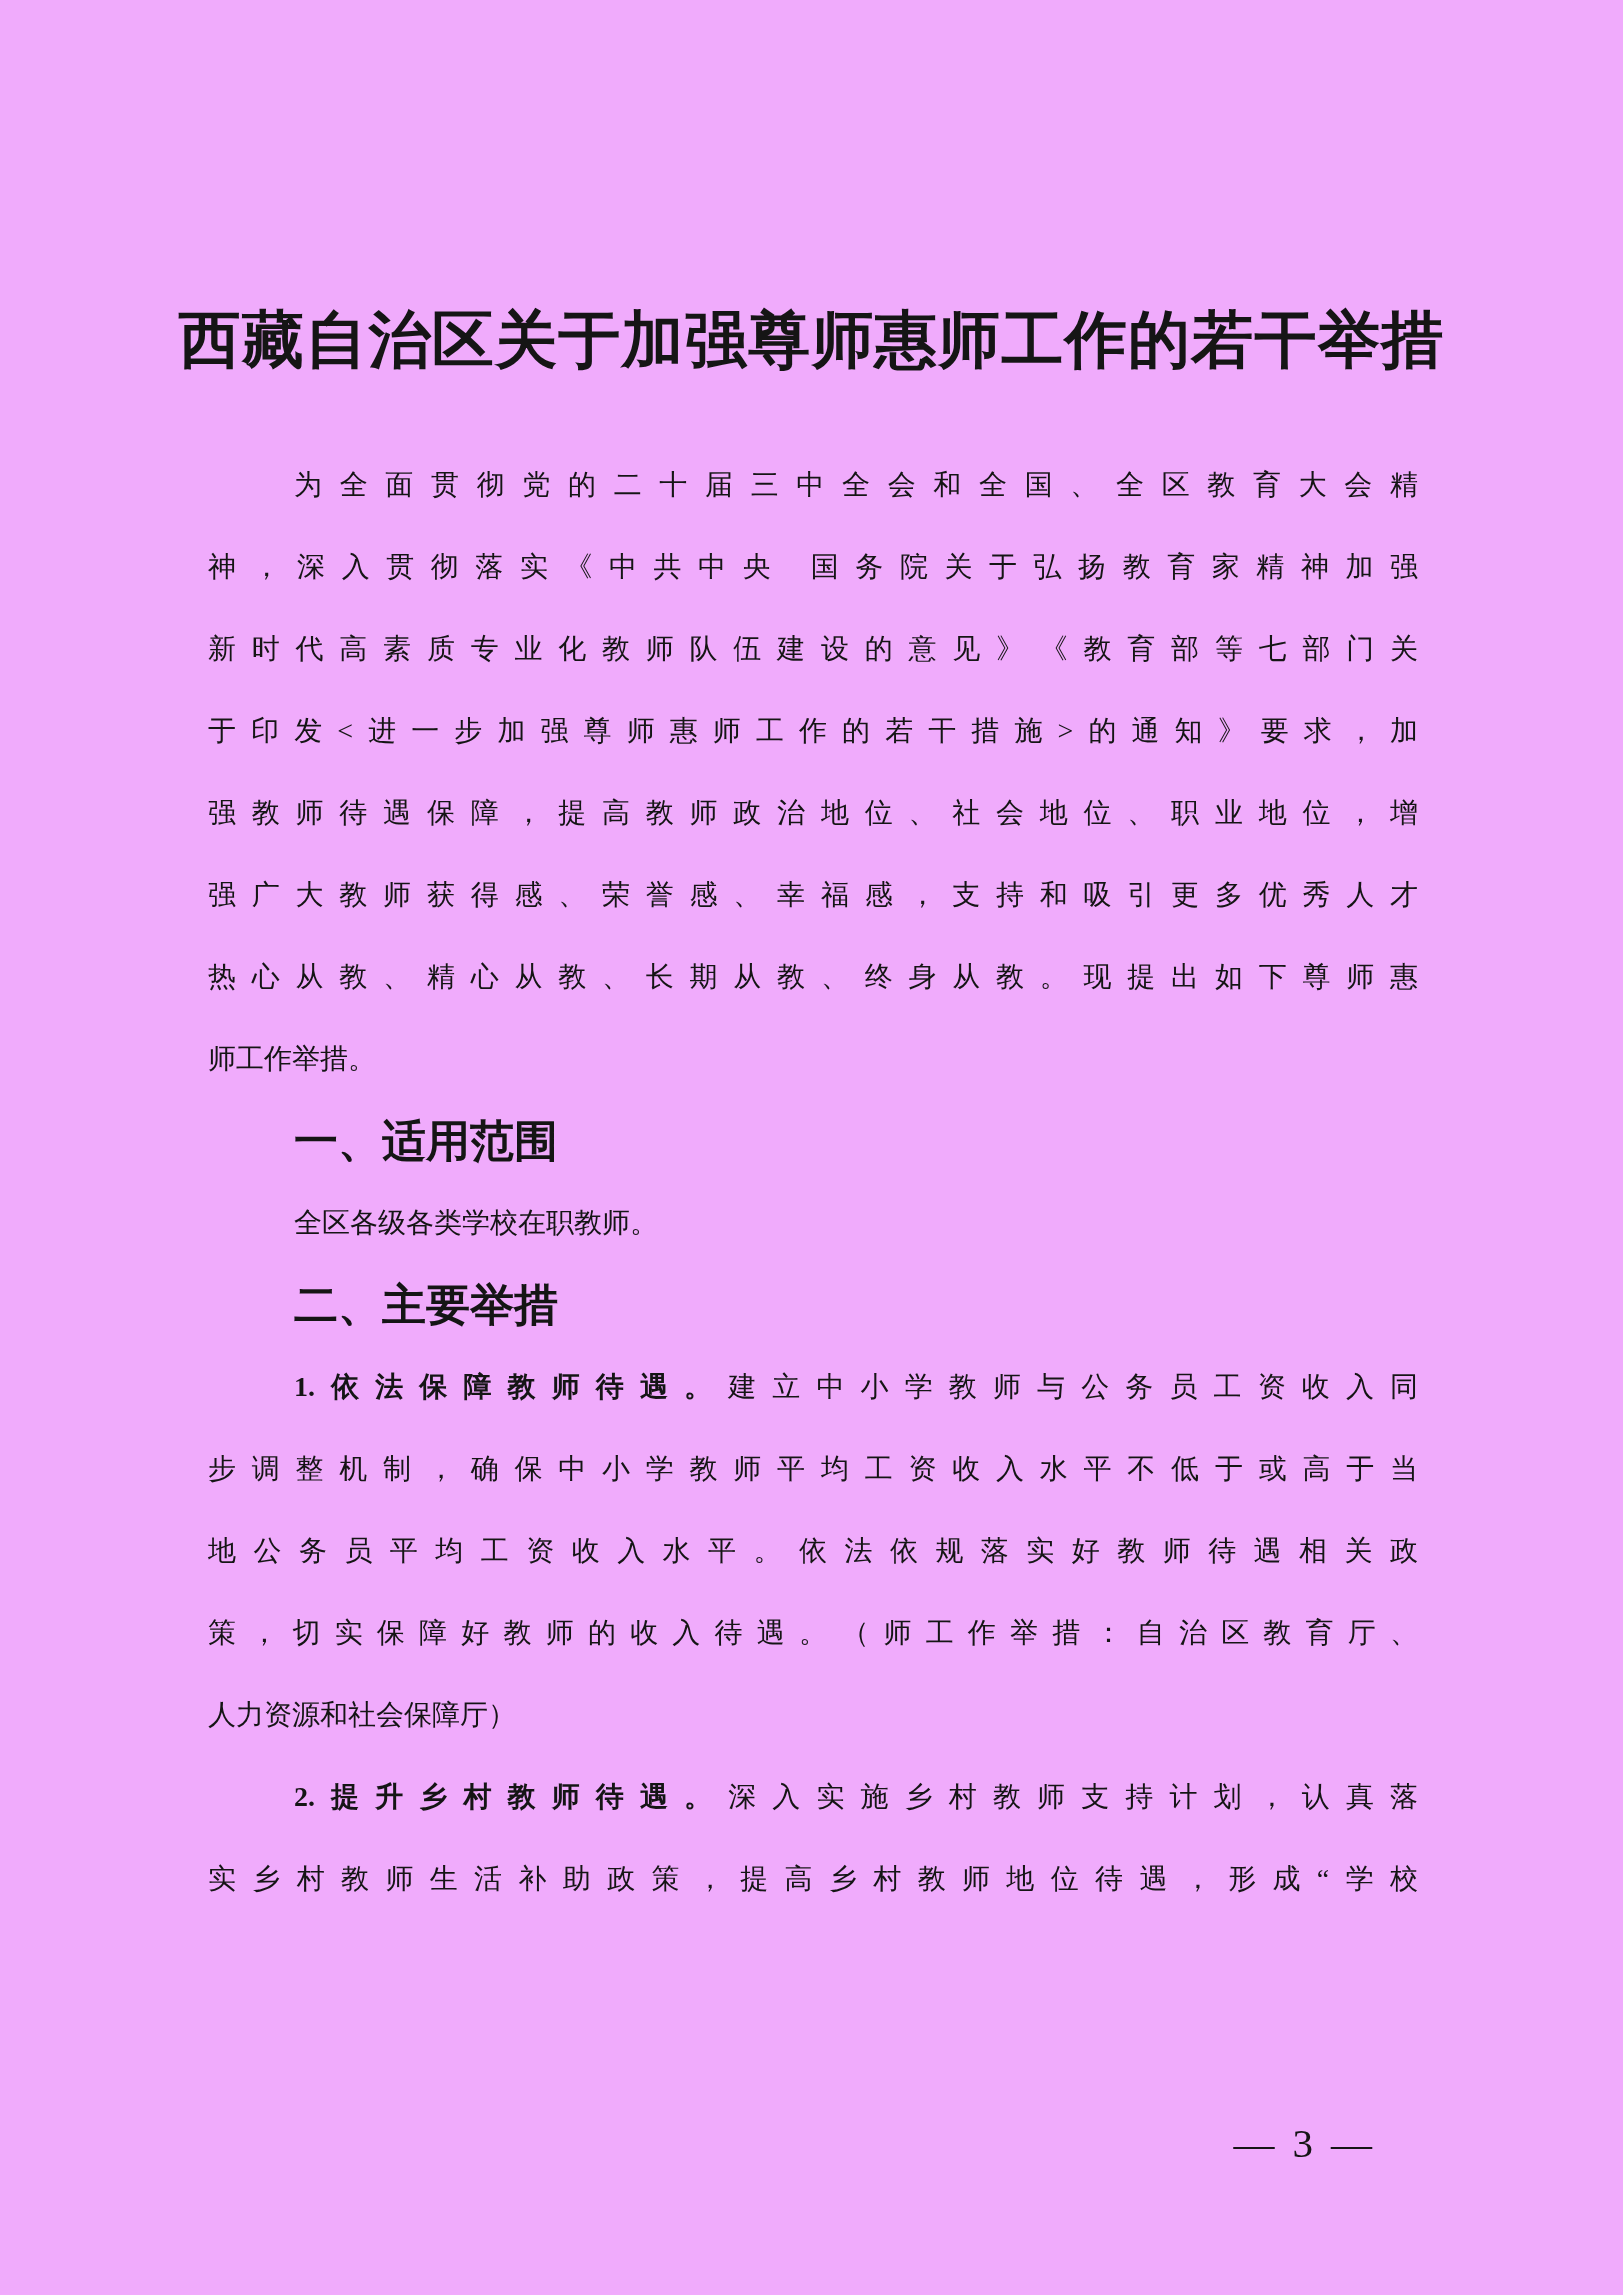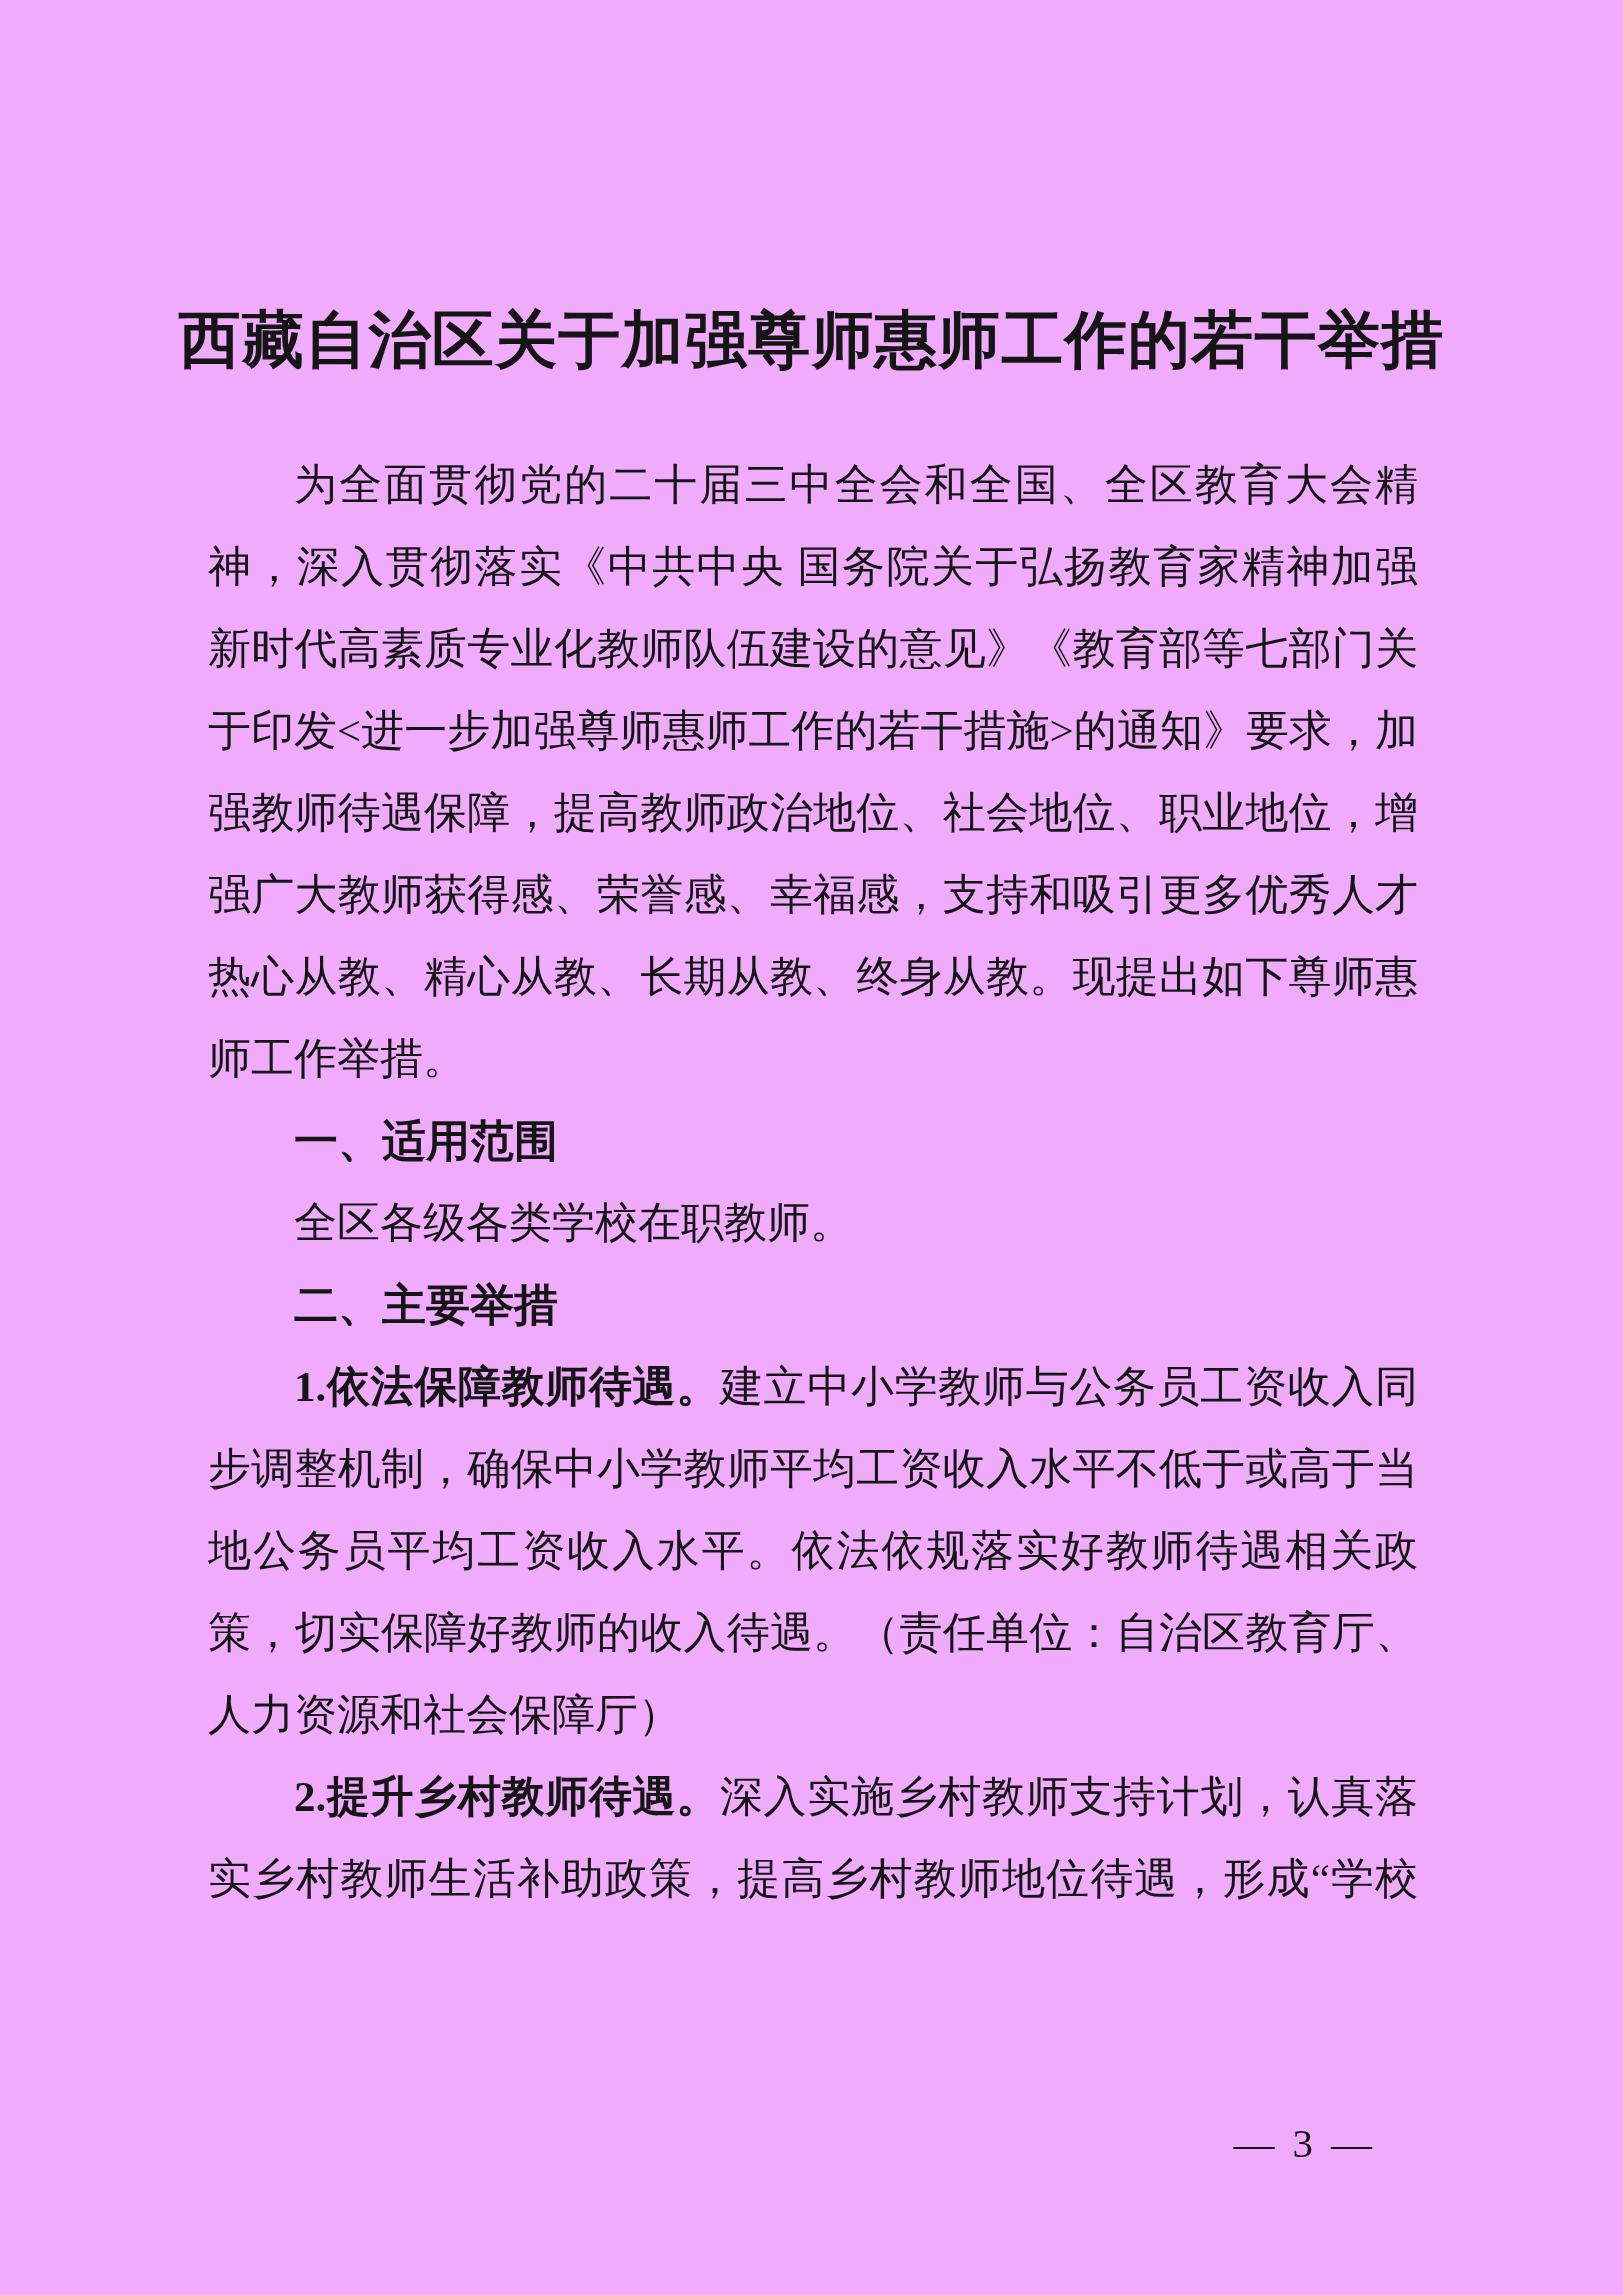--- a/index.html
+++ b/index.html
@@ -32,21 +32,21 @@
   }
   .content {
     position: absolute;
     left: 208px;
     top: 444px;
     width: 1210px;
   }
   .line {
     height: 82px;
     line-height: 82px;
-    font-size: 43px;
+    font-size: 28px;
     text-align: left;
     overflow: visible;
   }
   .line.justify {
     text-align: justify;
     text-align-last: justify;
     text-justify: inter-character;
   }
   .line.indent {
     text-indent: 86px;
@@ -87,21 +87,21 @@
       <div class="line body justify"><span>强教师待遇保障，提高教师政治地位、社会地位、职业地位，增</span></div>
       <div class="line body justify"><span>强广大教师获得感、荣誉感、幸福感，支持和吸引更多优秀人才</span></div>
       <div class="line body justify"><span>热心从教、精心从教、长期从教、终身从教。现提出如下尊师惠</span></div>
       <div class="line body"><span>师工作举措。</span></div>
       <div class="line heading indent"><span>一、适用范围</span></div>
       <div class="line body indent"><span>全区各级各类学校在职教师。</span></div>
       <div class="line heading indent"><span>二、主要举措</span></div>
       <div class="line body indent justify"><span class="lead-bold">1.依法保障教师待遇。</span><span>建立中小学教师与公务员工资收入同</span></div>
       <div class="line body justify"><span>步调整机制，确保中小学教师平均工资收入水平不低于或高于当</span></div>
       <div class="line body justify"><span>地公务员平均工资收入水平。依法依规落实好教师待遇相关政</span></div>
-      <div class="line body justify"><span>策，切实保障好教师的收入待遇。（责任单位：自治区教育厅、</span></div>
+      <div class="line body justify"><span>策，切实保障好教师的收入待遇。（师工作举措：自治区教育厅、</span></div>
       <div class="line body"><span>人力资源和社会保障厅）</span></div>
       <div class="line body indent justify"><span class="lead-bold">2.提升乡村教师待遇。</span><span>深入实施乡村教师支持计划，认真落</span></div>
       <div class="line body justify"><span>实乡村教师生活补助政策，提高乡村教师地位待遇，形成“学校</span></div>
     </main>
 
   <div class="page-number">— 3 —</div>
 </div>
 
 
 </body></html>

